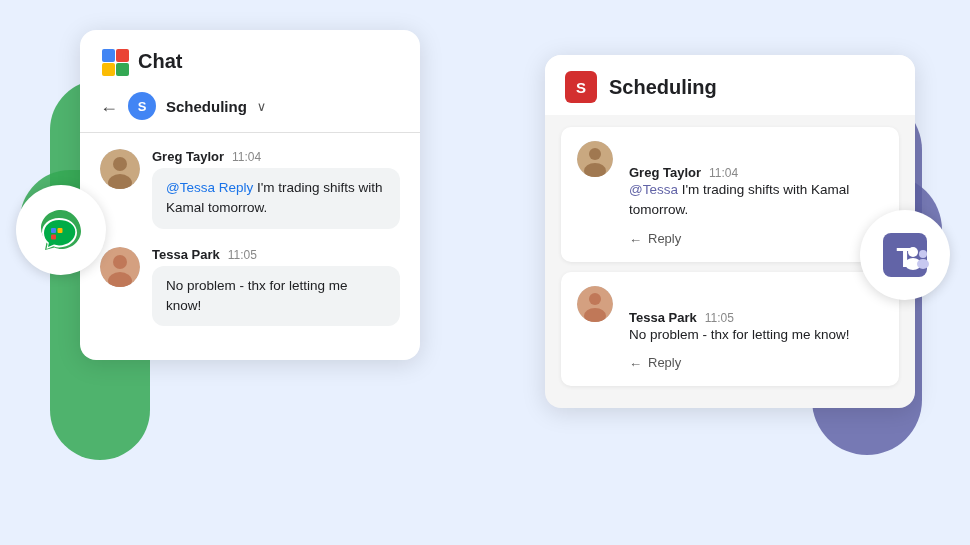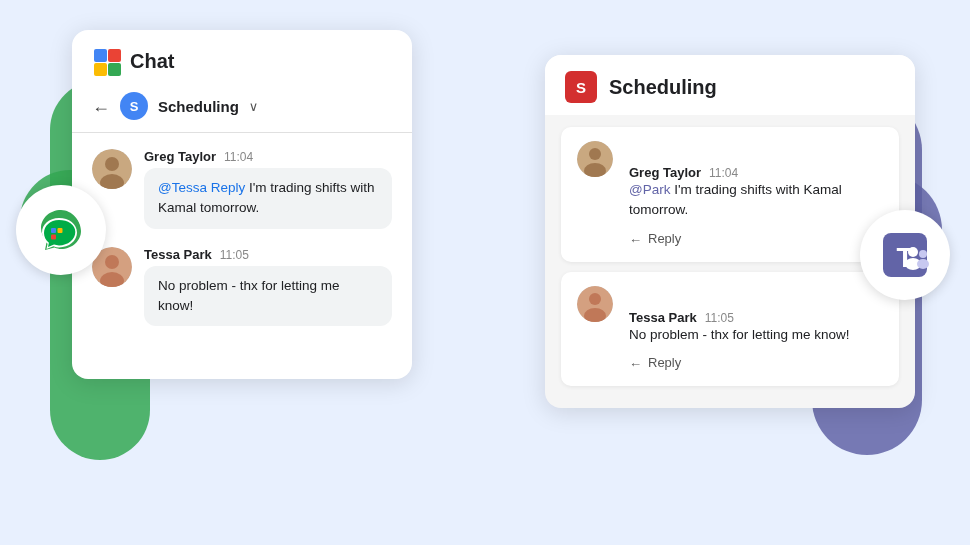--- a/index.html
+++ b/index.html
@@ -14,27 +14,27 @@
 
     .scene {
       width: 970px;
       height: 545px;
       position: relative;
     }
 
     
     .chat-panel {
       position: absolute;
-      left: 72px;
+      left: 80px;
       top: 30px;
       width: 340px;
       background: #fff;
       border-radius: 16px;
       box-shadow: 0 4px 24px rgba(0,0,0,0.13);
-      padding: 0 0 35px 0;
+      padding: 0 0 16px 0;
       z-index: 3;
     }
 
     .chat-panel-header {
       display: flex;
       align-items: center;
       padding: 16px 20px 8px 20px;
       gap: 8px;
     }
 
@@ -407,21 +407,21 @@
               <circle cx="18" cy="13" r="6" fill="#a07850"></circle>
               <ellipse cx="18" cy="30" rx="11" ry="8" fill="#a07850"></ellipse>
             </svg>
           </div>
           <div>
             <div style="display:flex;align-items:baseline;gap:8px;">
               <span class="teams-sender">Greg Taylor</span>
               <span class="teams-time">11:04</span>
             </div>
             <div class="teams-text">
-              <span class="teams-mention">@Park</span> I'm trading shifts with Kamal tomorrow.
+              <span class="teams-mention">@Tessa</span> I'm trading shifts with Kamal tomorrow.
             </div>
             <div class="reply-btn">
               <span>←</span>
               <span>Reply</span>
             </div>
           </div>
         </div>
       </div>
 
       <div class="teams-message-card">

